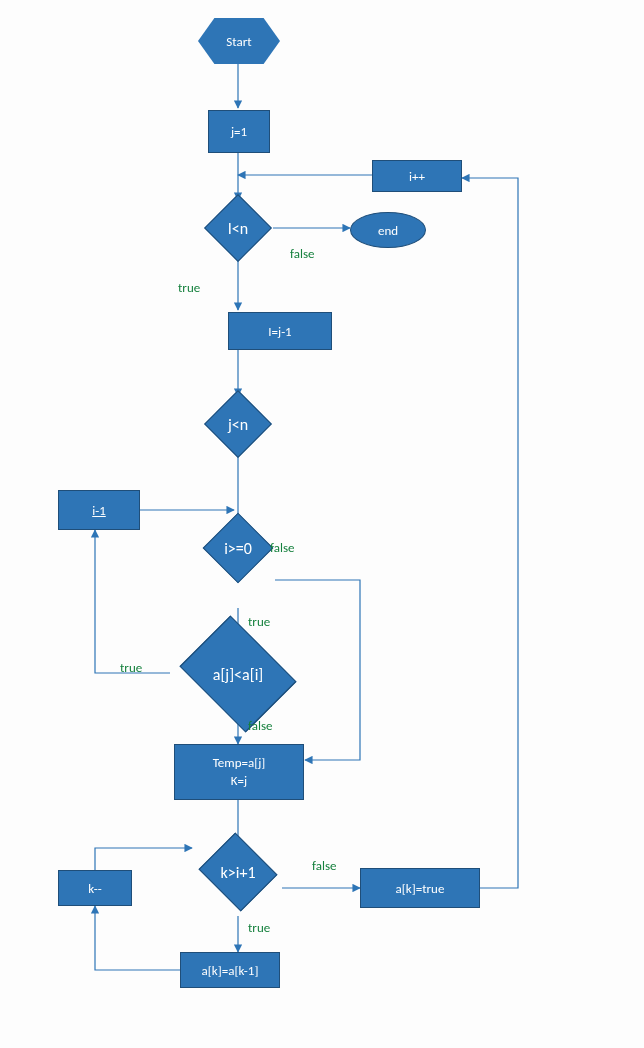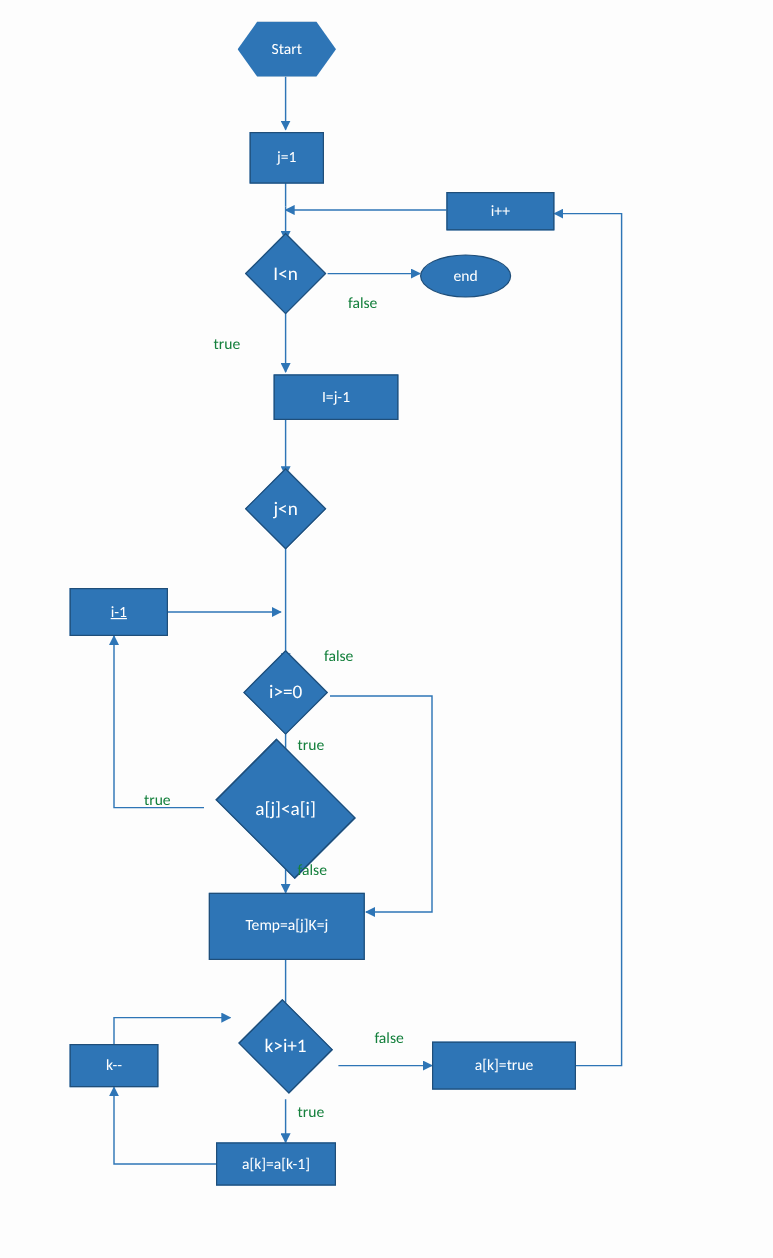--- a/index.html
+++ b/index.html
@@ -50,21 +50,21 @@
     justify-content:center;
     text-align:center;
     font-size:16px;
     padding:0 4px;
   }
   .edge-label {
     position:absolute;
     color:#15803d;
     font-size:13px;
   }
-  .multi{ flex-direction:row; line-height:1.4; }
+  .multi{ flex-direction:column; line-height:1.4; }
 </style>
 </head>
 <body>
 
 <svg width="644" height="1048">
   <defs>
     <marker id="arrow" viewBox="0 0 10 10" refX="9" refY="5" markerWidth="7" markerHeight="7" orient="auto-start-reverse">
       <path d="M 0 0 L 10 5 L 0 10 z" fill="#2e75b6"></path>
     </marker>
   </defs>
@@ -143,21 +143,21 @@
   <div class="diamond" style="width:46px; height:46px;"></div>
   <div class="diamond-label">
       <span>j&lt;n</span>
     </div>
 </div>
 
 <div class="node" style="left:58px; top:490px; width:82px; height:40px;text-decoration:underline;">
   <span>i-1</span>
 </div>
 
-<div class="diamond-wrap" style="left:200px; top:549px; width:76px; height:56px;">
+<div class="diamond-wrap" style="left:200px; top:520px; width:76px; height:56px;">
   <div class="diamond" style="width:48px; height:48px;"></div>
   <div class="diamond-label">
       <span>i&gt;=0</span>
     </div>
 </div>
 
 <div class="diamond-wrap" style="left:168px; top:640px; width:140px; height:68px;">
   <div class="diamond" style="width:70px; height:70px; transform:rotate(45deg) scaleX(1.3);"></div>
   <div class="diamond-label">
       <span>a[j]&lt;a[i]</span>

